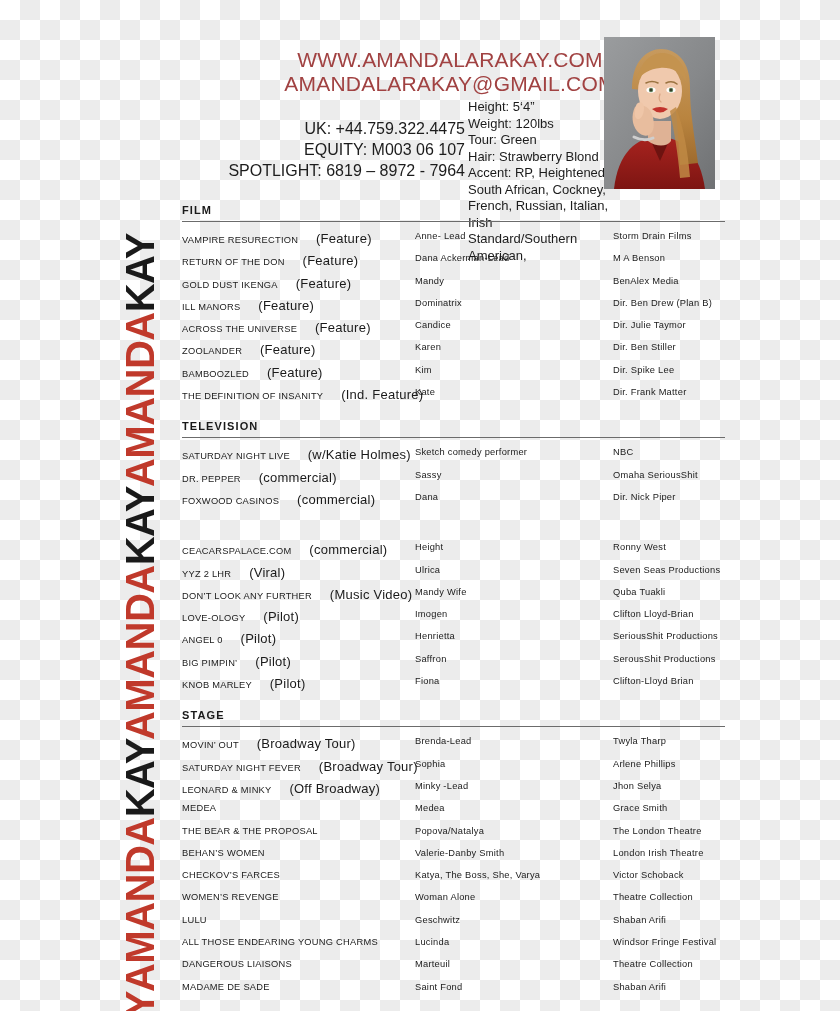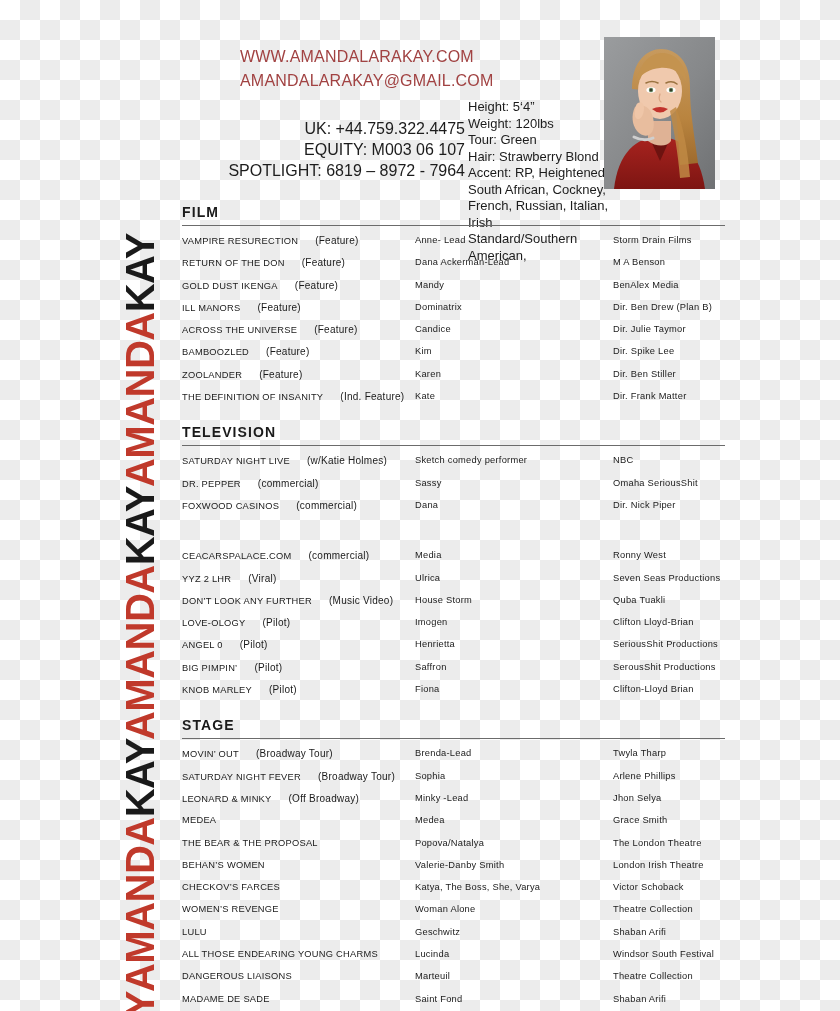--- a/index.html
+++ b/index.html
@@ -43,23 +43,23 @@
     line-height: 1;
   }
   #name-band .vtext .kay { color: #1a1a1a; }
   #name-band .vtext .amanda { color: #c0392b; }
 
   
   #web-line, #email-line {
     position: absolute;
     left: 240px;
     width: 420px;
-    text-align: left;
+    text-align: center;
     color: #a14242;
-    font-size: 16px;
+    font-size: 21px;
     letter-spacing: 0.2px;
     font-family: "Liberation Sans", sans-serif;
   }
   #web-line  { top: 48px; }
   #email-line { top: 72px; }
 
   #contact-block {
     position: absolute;
     left: 190px;
     top: 118px;
@@ -97,21 +97,21 @@
   
   #sections {
     position: absolute;
     left: 182px;
     top: 204px;
     width: 545px;
   }
   .section { margin-bottom: 0; }
   .section-title {
     font-weight: bold;
-    font-size: 14px;
+    font-size: 11px;
     letter-spacing: 1.1px;
     color: #1a1a1a;
     padding-bottom: 5px;
     font-family: "Liberation Sans", sans-serif;
   }
   .section-rule {
     border-bottom: 1.2px solid #6b6b6b;
     width: 543px;
     margin-bottom: 4px;
   }
@@ -121,21 +121,21 @@
     height: 22.3px;
     font-size: 9.3px;
     color: #1a1a1a;
     letter-spacing: 0.25px;
     font-family: "Liberation Sans", sans-serif;
   }
   .row.spacer { height: 28px; }
   .c1 { position: absolute; left: 0px;   top: 5px; }
   .c2 { position: absolute; left: 233px; top: 5px; }
   .c3 { position: absolute; left: 431px; top: 5px; }
-  .c1 .qual { font-size: 10px; padding-left: 14px; }
+  .c1 .qual { font-size: 13px; padding-left: 14px; }
   .sec-gap { height: 16px; }
 </style>
 </head>
 <body>
 
 <div id="name-band">
     <div class="vtext" style="top: 991px;"><span class="amanda">KAY</span></div>
     <div class="vtext" style="top: 738.25px;"><span class="amanda">AMANDA</span><span class="kay">KAY</span></div>
     <div class="vtext" style="top: 485.5px;"><span class="amanda">AMANDA</span><span class="kay">KAY</span></div>
     <div class="vtext" style="top: 232.75px;"><span class="amanda">AMANDA</span><span class="kay">KAY</span></div>
@@ -242,28 +242,28 @@
         <div class="c1">ILL MANORS<span class="qual"> (Feature)</span></div>
         <div class="c2">Dominatrix</div>
         <div class="c3">Dir. Ben Drew (Plan B)</div>
       </div>
       <div class="row">
         <div class="c1">ACROSS THE UNIVERSE<span class="qual"> (Feature)</span></div>
         <div class="c2">Candice</div>
         <div class="c3">Dir. Julie Taymor</div>
       </div>
       <div class="row">
+        <div class="c1">ZOOLANDER<span class="qual"> (Feature)</span></div>
+        <div class="c2">Karen</div>
+        <div class="c3">Dir. Ben Stiller</div>
+      </div>
+      <div class="row">
         <div class="c1">BAMBOOZLED<span class="qual"> (Feature)</span></div>
         <div class="c2">Kim</div>
         <div class="c3">Dir. Spike Lee</div>
-      </div>
-      <div class="row">
-        <div class="c1">ZOOLANDER<span class="qual"> (Feature)</span></div>
-        <div class="c2">Karen</div>
-        <div class="c3">Dir. Ben Stiller</div>
       </div>
       <div class="row">
         <div class="c1">THE DEFINITION OF INSANITY<span class="qual"> (Ind. Feature)</span></div>
         <div class="c2">Kate</div>
         <div class="c3">Dir. Frank Matter</div>
       </div>
     </div>
     <div class="sec-gap"></div>
     <div class="section">
       <div class="section-title">TELEVISION</div>
@@ -279,31 +279,31 @@
         <div class="c3">Omaha SeriousShit</div>
       </div>
       <div class="row">
         <div class="c1">FOXWOOD CASINOS<span class="qual"> (commercial)</span></div>
         <div class="c2">Dana</div>
         <div class="c3">Dir. Nick Piper</div>
       </div>
       <div class="row spacer"></div>
       <div class="row">
         <div class="c1">CEACARSPALACE.COM<span class="qual"> (commercial)</span></div>
-        <div class="c2">Media</div>
+        <div class="c2">Height</div>
         <div class="c3">Ronny West</div>
       </div>
       <div class="row">
         <div class="c1">YYZ 2 LHR<span class="qual"> (Viral)</span></div>
         <div class="c2">Ulrica</div>
         <div class="c3">Seven Seas Productions</div>
       </div>
       <div class="row">
         <div class="c1">DON’T LOOK ANY FURTHER<span class="qual"> (Music Video)</span></div>
-        <div class="c2">House Storm</div>
+        <div class="c2">Mandy Wife</div>
         <div class="c3">Quba Tuakli</div>
       </div>
       <div class="row">
         <div class="c1">LOVE-OLOGY<span class="qual"> (Pilot)</span></div>
         <div class="c2">Imogen</div>
         <div class="c3">Clifton Lloyd-Brian</div>
       </div>
       <div class="row">
         <div class="c1">ANGEL 0<span class="qual">  (Pilot)</span></div>
         <div class="c2">Henrietta</div>
@@ -365,21 +365,21 @@
         <div class="c3">Theatre Collection</div>
       </div>
       <div class="row">
         <div class="c1">LULU</div>
         <div class="c2">Geschwitz</div>
         <div class="c3">Shaban Arifi</div>
       </div>
       <div class="row">
         <div class="c1">ALL THOSE ENDEARING YOUNG CHARMS</div>
         <div class="c2">Lucinda</div>
-        <div class="c3">Windsor South Festival</div>
+        <div class="c3">Windsor Fringe Festival</div>
       </div>
       <div class="row">
         <div class="c1">DANGEROUS LIAISONS</div>
         <div class="c2">Marteuil</div>
         <div class="c3">Theatre Collection</div>
       </div>
       <div class="row">
         <div class="c1">MADAME DE SADE</div>
         <div class="c2">Saint Fond</div>
         <div class="c3">Shaban Arifi</div>

